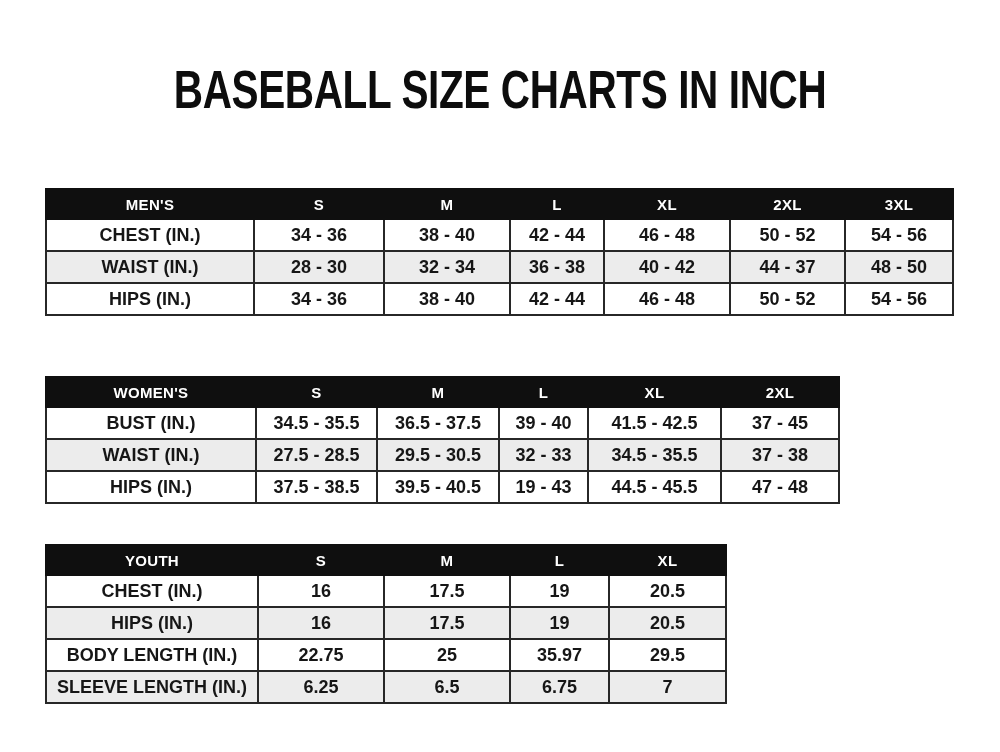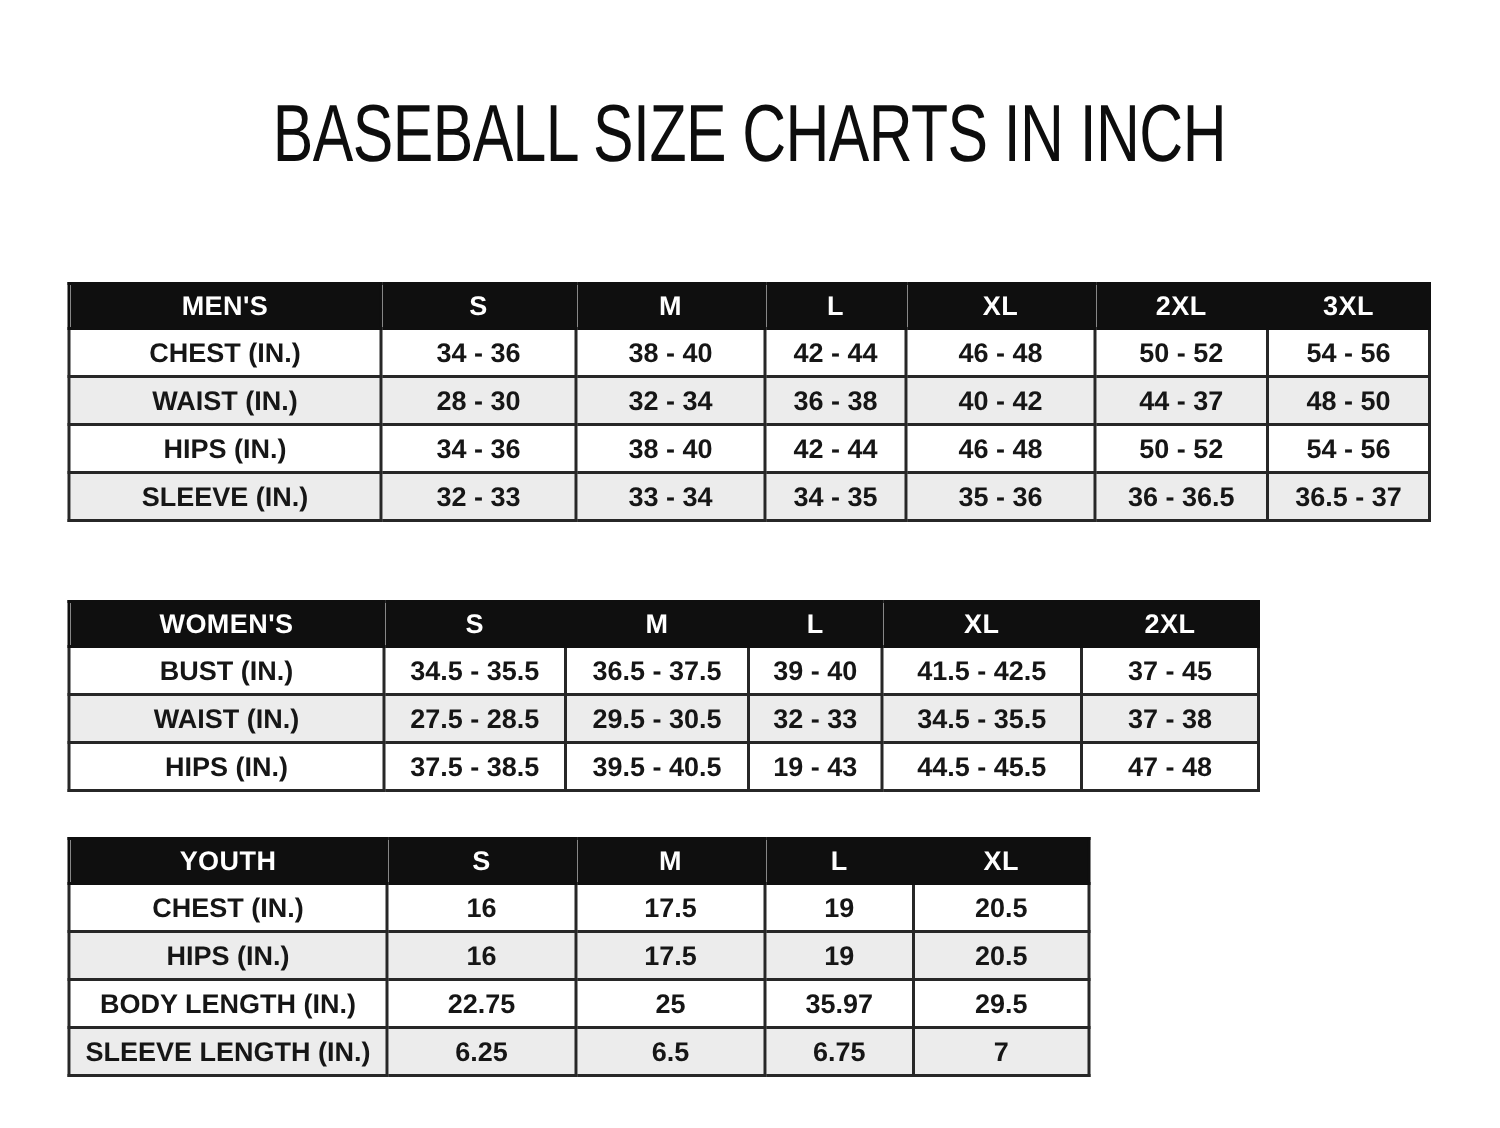--- a/index.html
+++ b/index.html
@@ -16,21 +16,21 @@
     overflow: hidden;
   }
   .title {
     position: absolute;
     top: 62px;
     left: 0;
     width: 1000px;
     margin: 0;
     text-align: center;
     font-size: 54px;
-    font-weight: normal;
+    font-weight: bold;
     color: #0d0d0d;
     line-height: 1.0;
     white-space: nowrap;
   }
   .title-inner {
     display: inline-block;
     transform: scaleX(0.75);
     transform-origin: center;
     letter-spacing: -0.5px;
   }
@@ -50,29 +50,29 @@
     font-size: 18px;
     color: #161616;
     white-space: nowrap;
     overflow: hidden;
   }
   .size-table thead tr { height: 30px; }
   .size-table tbody tr { height: 32px; }
   .size-table thead th {
     background: #0f0f0f;
     color: #ffffff;
-    font-size: 18px;
+    font-size: 15px;
     border-color: #0f0f0f;
     letter-spacing: 0.3px;
   }
   .size-table tbody tr:nth-child(even) { background: #ececec; }
   .size-table tbody tr:nth-child(odd)  { background: #ffffff; }
   .mens   { left: 45px; top: 188px; }
-  .womens { left: 45px; top: 400px; }
-  .youth  { left: 45px; top: 558px; padding-left: 48px; }
+  .womens { left: 45px; top: 376px; }
+  .youth  { left: 45px; top: 544px; padding-left: 48px; }
 </style>
 </head>
 <body>
 
 <div class="page">
 
   <h1 class="title"><span class="title-inner">BASEBALL SIZE CHARTS IN INCH</span></h1>
 
   <table class="size-table mens">
     <colgroup>
@@ -115,29 +115,20 @@
           <td>48 - 50</td>
         </tr>
         <tr>
           <th>HIPS (IN.)</th>
           <td>34 - 36</td>
           <td>38 - 40</td>
           <td>42 - 44</td>
           <td>46 - 48</td>
           <td>50 - 52</td>
           <td>54 - 56</td>
-        </tr>
-        <tr>
-          <th>SLEEVE (IN.)</th>
-          <td>32 - 33</td>
-          <td>33 - 34</td>
-          <td>34 - 35</td>
-          <td>35 - 36</td>
-          <td>36 - 36.5</td>
-          <td>36.5 - 37</td>
         </tr>
       </tbody>
     </table>
 
   <table class="size-table womens">
     <colgroup>
       <col style="width:210px">
         <col style="width:121px">
         <col style="width:122px">
       <col style="width:89px">

